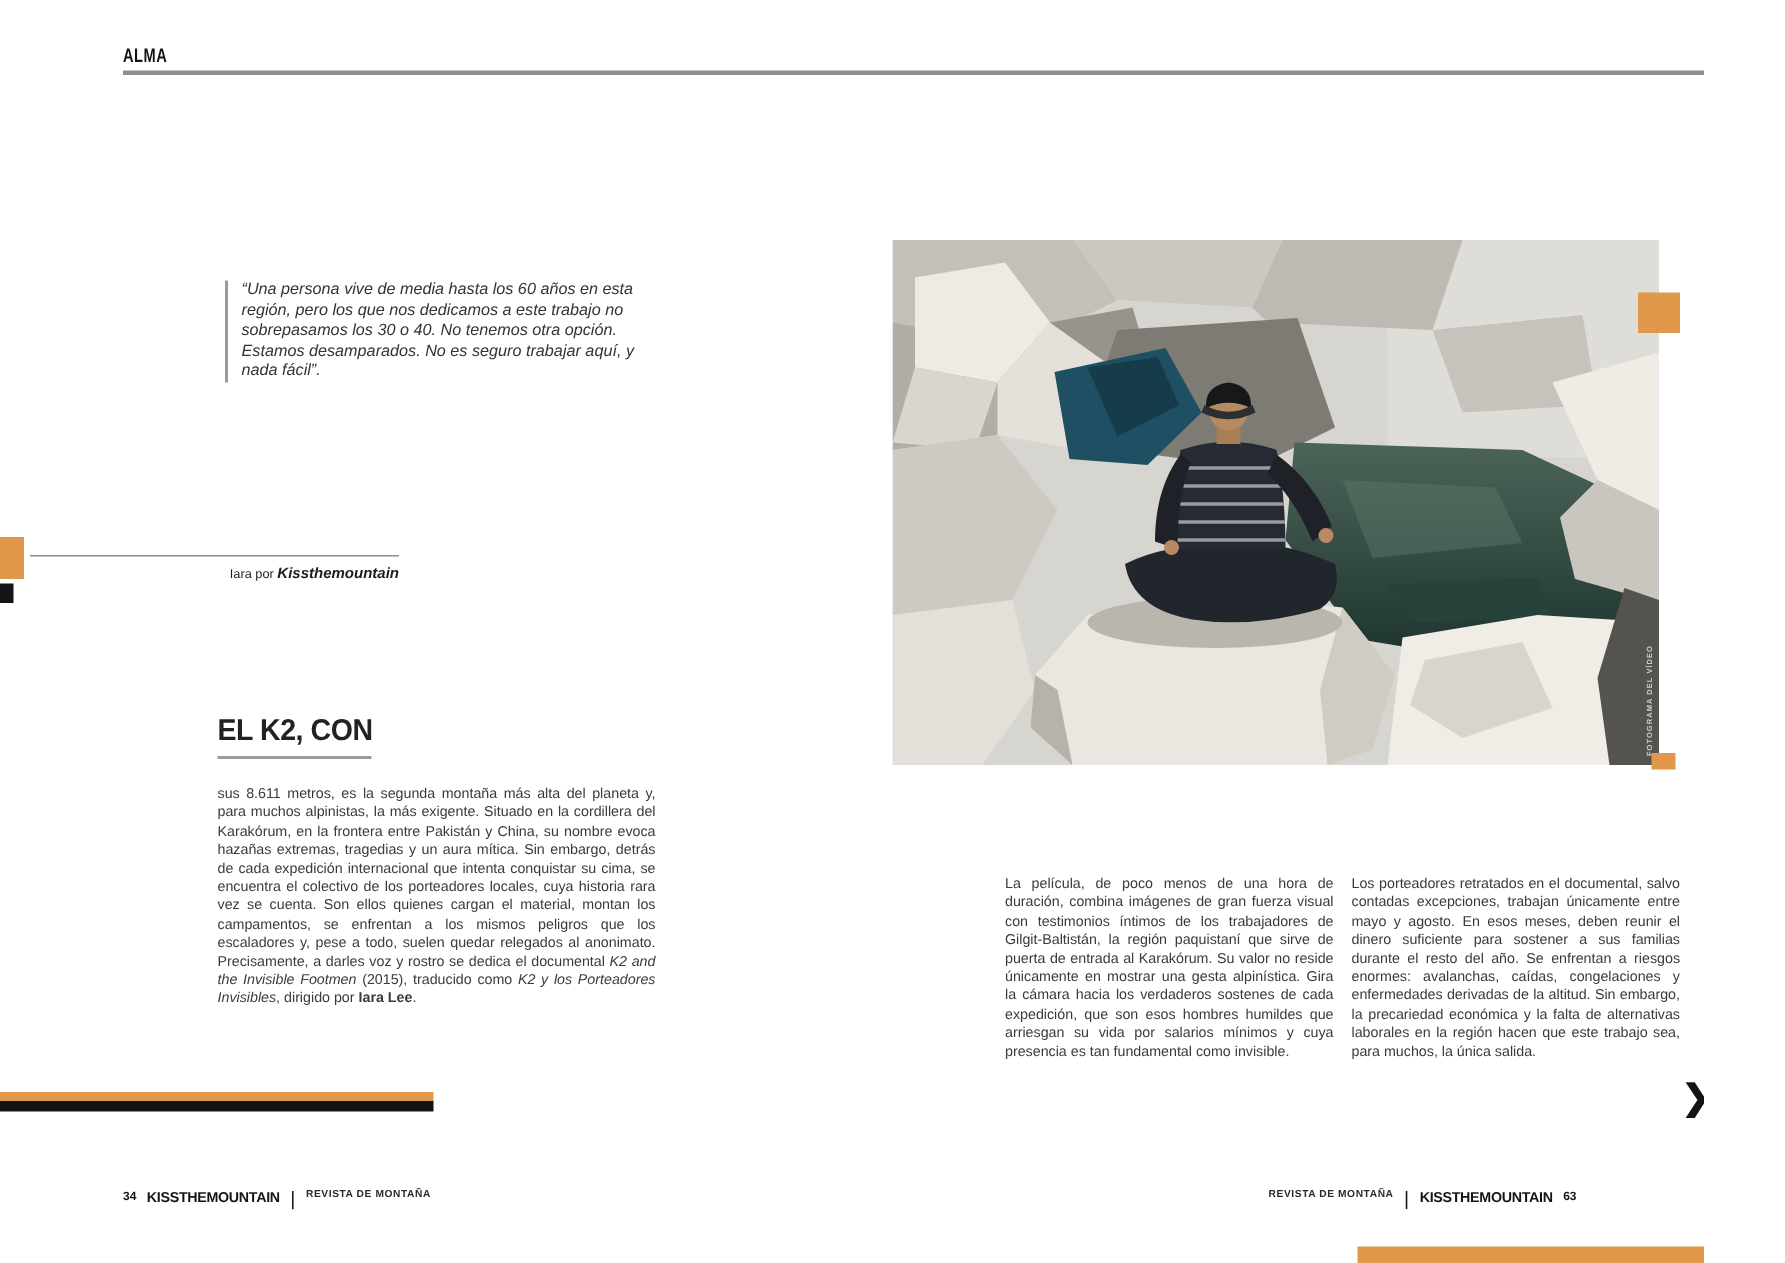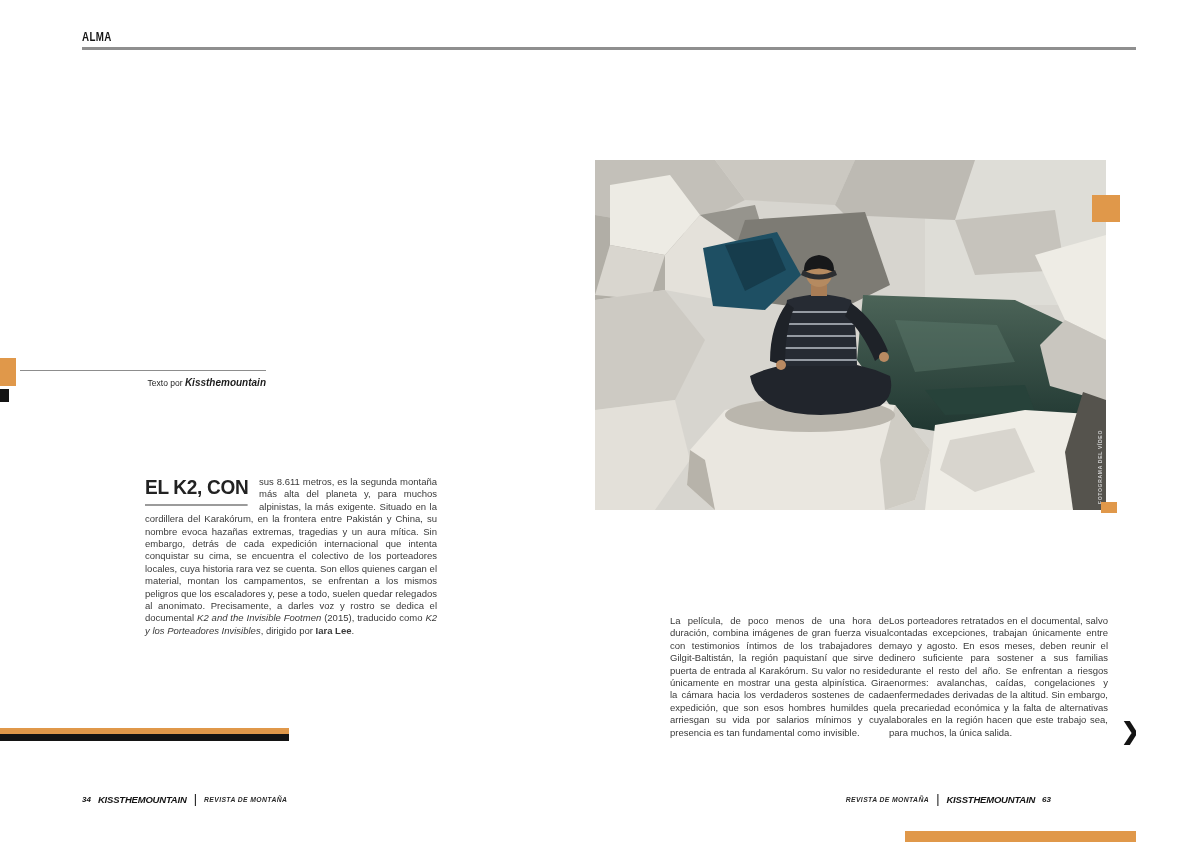--- a/index.html
+++ b/index.html
@@ -25,67 +25,68 @@
   .byline-rule{ left:20px; top:370px; width:246px; height:1px; background:#8d8d8d; }
   .byline{ left:0; top:377px; width:266px; text-align:right; font-size:8.5px; color:#1d1d1d; }
   .byline .author{ font-weight:bold; font-style:italic; font-size:10px; }
 
   
   .article{ left:145px; top:476px; width:292px; }
   .article-heading{ float:left; width:108px; height:30px; margin-right:6px; margin-bottom:4px;
     font-size:20px; font-weight:bold; color:#222; letter-spacing:-0.3px;
     border-bottom:2px solid #9b9b9b; padding-bottom:7px;
     transform:scaleX(0.95); transform-origin:left top; white-space:nowrap; }
-  .article-body{ font-size:9.5px; line-height:12.4px; text-align:justify; color:#3a3a3a; }
+  .article-body{ font-size:9.5px; line-height:12.4px; text-align:justify; color:#3a3a3a;margin-top:48px; }
   .article-body .it{ font-style:italic; }
   .article-body .bd{ font-weight:bold; }
 
   
   .photo{ left:595px; top:160px; width:511px; height:350px; }
   .photo svg{ display:block; width:511px; height:350px; }
   .photo-credit{ position:absolute; right:3px; bottom:6px;
     writing-mode:vertical-rl; transform:rotate(180deg);
     font-size:5px; letter-spacing:0.7px; color:#cfcfcf; font-weight:bold; }
   .accent-square-photo-top{ left:1092px; top:195px; width:28px; height:27px; background:#e0984a; }
   .accent-square-photo-bottom{ left:1101px; top:502px; width:16px; height:11px; background:#e0984a; }
 
   
-  .columns{ left:670px; top:615px; width:450px; display:flex; }
+  .columns{ left:670px; top:584px; width:450px; display:flex; gap:12px; }
   .col{ width:219px; font-size:9.5px; line-height:12.4px; text-align:justify; color:#3a3a3a; }
 
   .next-arrow{ left:1121px; top:716px; font-size:23px; font-weight:bold; color:#141414;
     cursor:pointer; line-height:30px; }
 
   
   .bar-orange-left{ left:0; top:728px; width:289px; height:6px; background:#e0984a; }
   .bar-black-left{ left:0; top:734px; width:289px; height:7px; background:#141414; }
   .bar-orange-right{ left:905px; top:831px; width:285px; height:11px; background:#e0984a; }
 
   
-  .footer{ display:flex; align-items:center; gap:7px; color:#141414;font-style:italic; }
+  .footer{ display:flex; gap:7px; color:#141414; }
   .footer-left{ left:82px; top:793px; }
   .footer-right{ right:85px; top:793px; }
   .footer .pg{ font-size:8px; font-weight:bold; }
   .footer .brand{ font-size:9.5px; font-weight:bold; letter-spacing:-0.2px; }
   .footer .sep{ font-size:13px; font-weight:normal; color:#141414; margin-top:-2px; }
   .footer .tagline{ font-size:6.8px; font-weight:bold; letter-spacing:0.4px; color:#2a2a2a; }
 </style>
 </head>
 <body>
 
 <div class="spread">
 
   <div class="abs section-label">ALMA</div>
   <div class="abs top-rule"></div>
 
+  <div class="abs pull-quote">“Una persona vive de media hasta los 60 años en esta región, pero los que nos dedicamos a este trabajo no sobrepasamos los 30 o 40. No tenemos otra opción. Estamos desamparados. No es seguro trabajar aquí, y nada fácil”.</div>
 
   <div class="abs accent-square-left"></div>
   <div class="abs black-square-left"></div>
   <div class="abs byline-rule"></div>
-  <div class="abs byline"><span>Texto por </span><span class="author">Kissthemountain</span></div>
+  <div class="abs byline"><span>Iara por </span><span class="author">Kissthemountain</span></div>
 
   <div class="abs article">
     <div class="article-heading">EL K2, CON</div>
     <div class="article-body"><span>sus 8.611 metros, es la segunda montaña más alta del planeta y, para muchos alpinistas, la más exigente. Situado en la cordillera del Karakórum, en la frontera entre Pakistán y China, su nombre evoca hazañas extremas, tragedias y un aura mítica. Sin embargo, detrás de cada expedición internacional que intenta conquistar su cima, se encuentra el colectivo de los porteadores locales, cuya historia rara vez se cuenta. Son ellos quienes cargan el material, montan los campamentos, se enfrentan a los mismos peligros que los escaladores y, pese a todo, suelen quedar relegados al anonimato. Precisamente, a darles voz y rostro se dedica el documental </span><span class="it">K2 and the Invisible Footmen</span><span> (2015), traducido como </span><span class="it">K2 y los Porteadores Invisibles</span><span>, dirigido por </span><span class="bd">Iara Lee</span><span>.</span></div>
   </div>
 
   <div class="abs photo">
     <svg viewBox="0 0 511 350" preserveAspectRatio="none">
       <defs>
         <linearGradient id="poolg" x1="0" y1="0" x2="0" y2="1">

